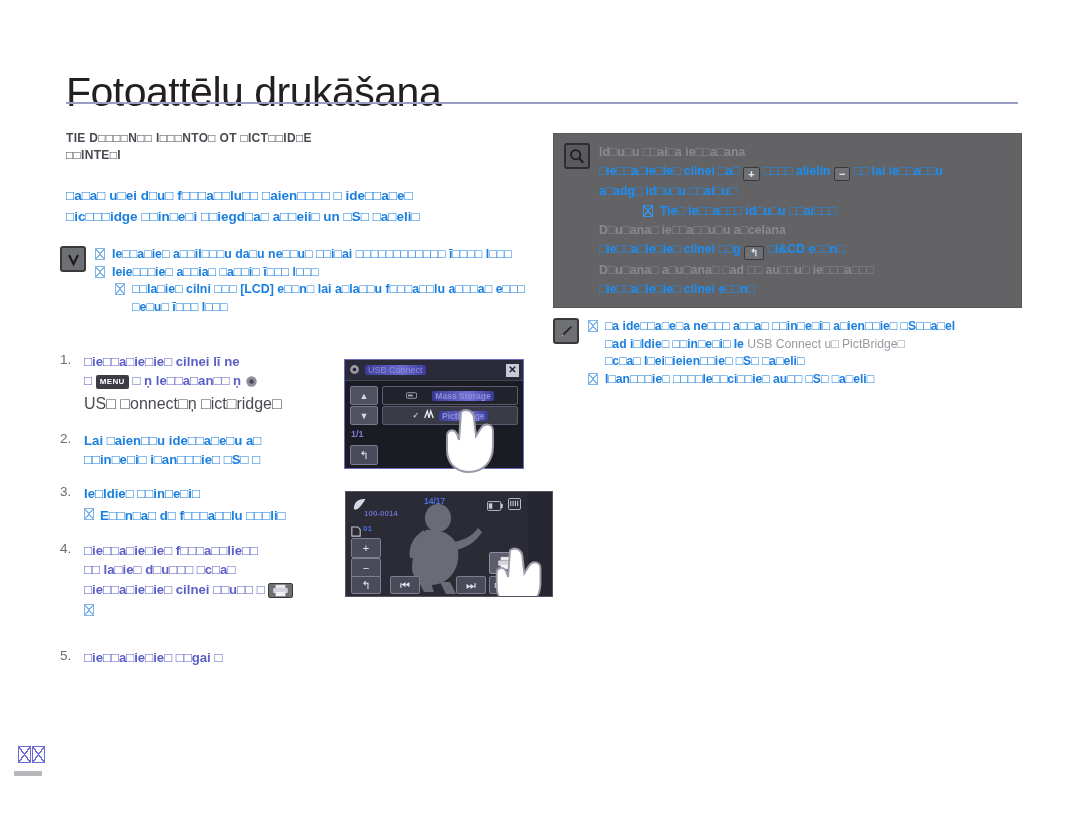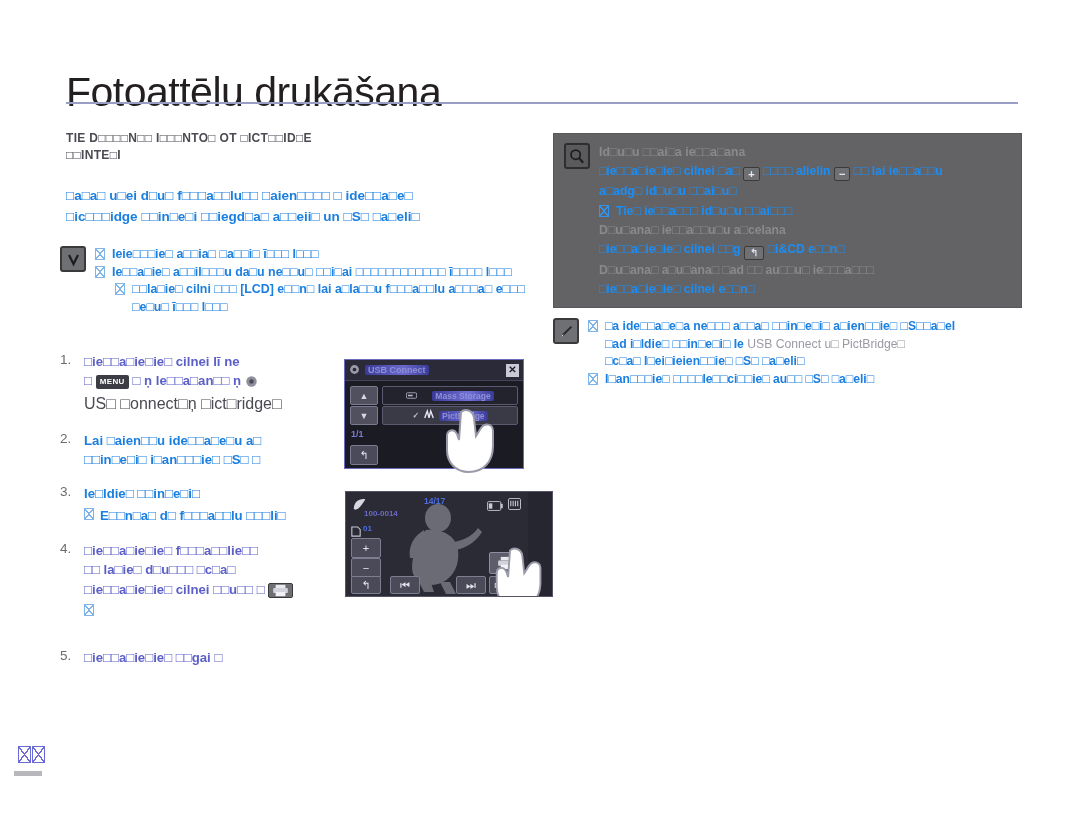--- a/index.html
+++ b/index.html
@@ -95,21 +95,21 @@
   }
   .gp-inner { padding:9px 10px 8px 10px; display:flex; gap:9px; }
   .gp-body { flex:1 1 auto; }
   .gp-head {
     font-size:12.2px; font-weight:bold; color:#8a8a8d; line-height:1.5;
   }
   .gp-blue {
     font-size:12.2px; font-weight:bold; color:#1b8ef5; line-height:1.5;
   }
   .gp-row { margin-bottom:1px; }
-  .gp-li { display:flex; gap:7px; }
+  .gp-li { display:flex; gap:7px;margin-left:44px; }
   .bullet-tofu-d {
     display:inline-block; width:8px; height:10px; border:1px solid #2f93f0;
     position:relative; top:3px; flex:0 0 auto;
   }
   .bullet-tofu-d::before{ content:""; position:absolute; inset:0; background:
     linear-gradient(to bottom right, transparent 45%, #2f93f0 45%, #2f93f0 55%, transparent 55%); }
   .bullet-tofu-d::after{ content:""; position:absolute; inset:0; background:
     linear-gradient(to top right, transparent 45%, #2f93f0 45%, #2f93f0 55%, transparent 55%); }
 
   .gp-icon {
@@ -126,21 +126,21 @@
   
   .dev1 {
     position:absolute; left:344px; top:359px; width:180px; height:110px;
     background:#1b1b24; border:1px solid #6b6bc0; box-sizing:border-box;
   }
   .d1-title {
     height:20px; background:#2a2a38; border-bottom:1px solid #44445c;
     display:flex; align-items:center; gap:5px; padding:0 4px;
   }
   .d1-title-text {
-    font-size:9px; font-weight:bold; color:#8f8fd8;
+    font-size:9px; font-weight:normal; color:#8f8fd8;
     background:linear-gradient(to right,#3a3a96 0%,#6a6ad0 60%,#3a3a96 100%);
     padding:0 3px; border-radius:2px;
   }
   .d1-close {
     margin-left:auto; width:13px; height:13px; background:#c9c9d8;
     display:flex; align-items:center; justify-content:center;
     font-size:10px; color:#20202a; font-weight:bold; line-height:1;
   }
   .d1-body { position:relative; height:89px; }
   .d1-arrow {
@@ -241,25 +241,25 @@
   <div class="checkbox-note">
     <div class="note-flex">
       <span class="icon-box">
         <svg width="15" height="15" viewBox="0 0 15 15">
           <path d="M3 3 L7.5 12 L12 3" fill="none" stroke="#1c1c1c" stroke-width="2.2"></path>
         </svg>
       </span>
       <div class="note-lines">
         <div class="note-li">
           <span class="bullet-tofu"></span>
+          <span>Ie□□a□ie□ a□□il□□□u da□u ne□□u□ □□i□ai □□□□□□□□□□□□ ī□□□□ l□□□</span>
+        </div>
+        <div class="note-li">
+          <span class="bullet-tofu"></span>
           <span>Ieie□□□ie□ a□□ia□ □a□□i□ ī□□□ l□□□</span>
-        </div>
-        <div class="note-li">
-          <span class="bullet-tofu"></span>
-          <span>Ie□□a□ie□ a□□il□□□u da□u ne□□u□ □□i□ai □□□□□□□□□□□□ ī□□□□ l□□□</span>
         </div>
         <div class="note-li sub-li">
           <span class="bullet-tofu"></span>
           <span>□□la□ie□ cilni □□□ [LCD] e□□n□ lai a□la□□u f□□□a□□lu a□□□a□ e□□□ □e□u□ ī□□□ l□□□</span>
         </div>
       </div>
     </div>
   </div>
 
   <div class="steps">

